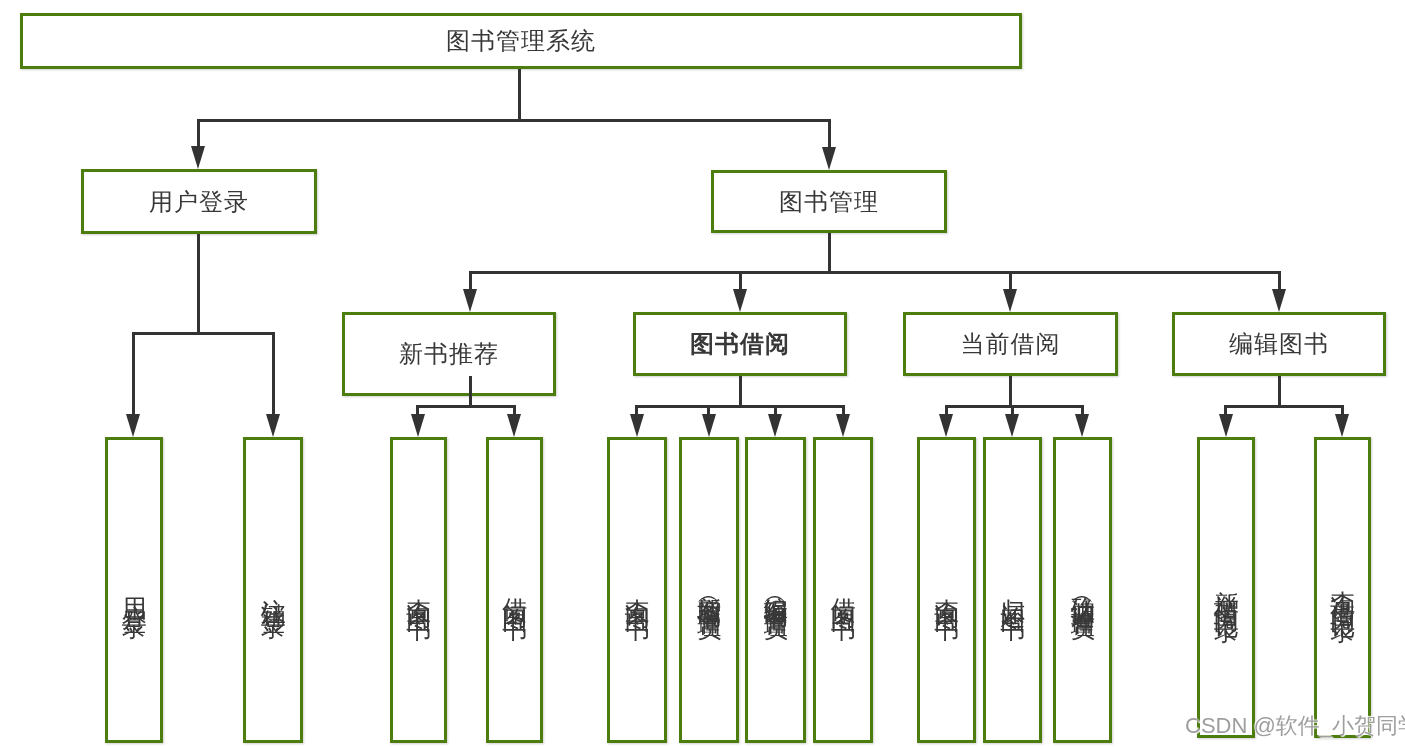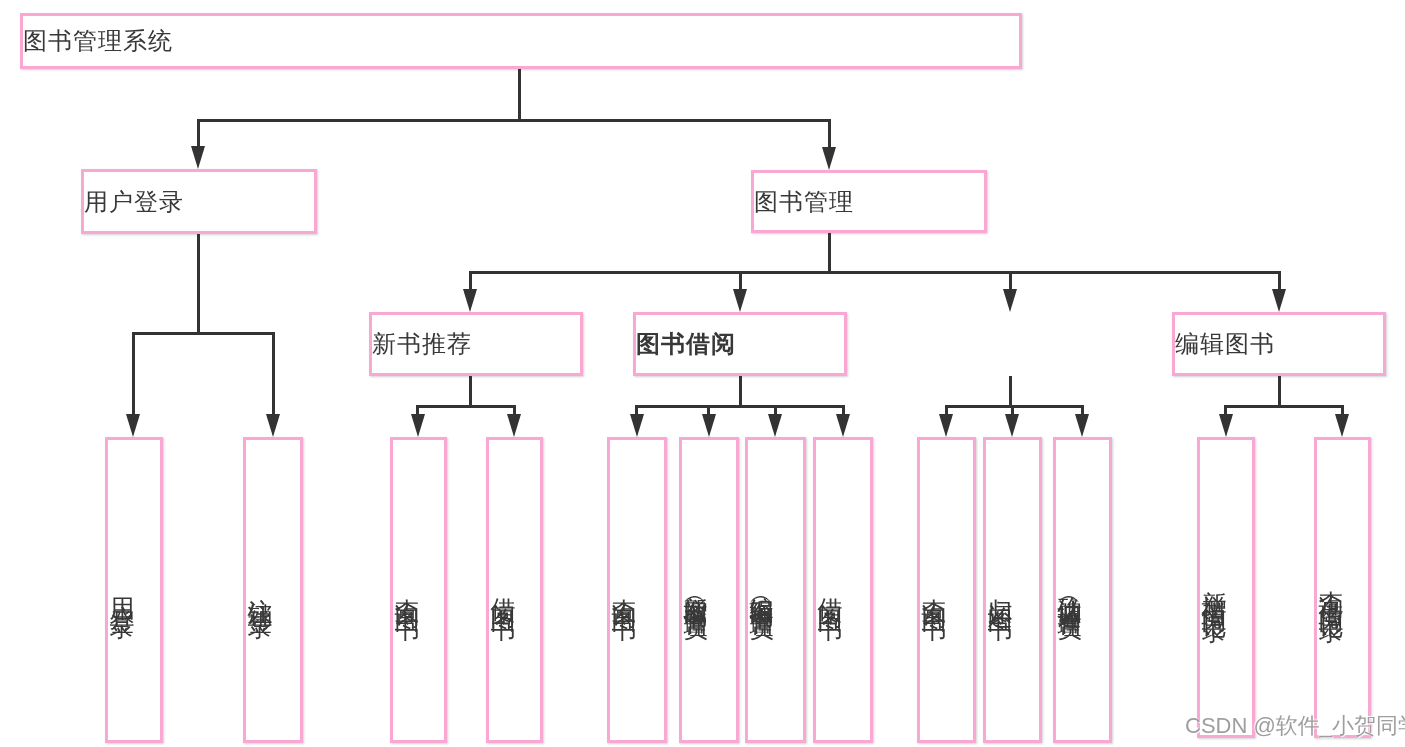--- a/index.html
+++ b/index.html
@@ -11,24 +11,25 @@
   .canvas {
     position: relative;
     width: 1405px;
     height: 747px;
     background: #ffffff;
     overflow: hidden;
   }
   .box {
     position: absolute;
     background: #ffffff;
-    border: 3px solid #f9a8d4;
+    border: 3px solid #4d7c0f;
     box-sizing: border-box;
     display: flex;
     align-items: center;
+    justify-content: center;
     box-shadow: 1px 1px 2px rgba(0,0,0,0.18);
   }
   .hlabel {
     font-size: 24px;
     color: #383838;
     white-space: nowrap;
     letter-spacing: 1px;
   }
   .vlabel {
     writing-mode: vertical-rl;
@@ -68,29 +69,32 @@
 
 <div class="canvas">
 
   <div class="box" style="left:20px; top:13px; width:1002px; height:56px;">
     <span class="hlabel">图书管理系统</span>
   </div>
 
   <div class="box" style="left:81px; top:169px; width:236px; height:65px;">
     <span class="hlabel">用户登录</span>
   </div>
-  <div class="box" style="left:711px; top:170px; width:236px; height:63px;margin-left:40px;">
+  <div class="box" style="left:711px; top:170px; width:236px; height:63px;">
     <span class="hlabel">图书管理</span>
   </div>
 
-  <div class="box" style="left:369px; top:312px; width:214px; height:64px;">
+  <div class="box" style="left:342px; top:312px; width:214px; height:84px;">
     <span class="hlabel">新书推荐</span>
   </div>
   <div class="box" style="left:633px; top:312px; width:214px; height:64px;font-weight:bold;">
     <span class="hlabel">图书借阅</span>
+  </div>
+  <div class="box" style="left:903px; top:312px; width:215px; height:64px;">
+    <span class="hlabel">当前借阅</span>
   </div>
   <div class="box" style="left:1172px; top:312px; width:214px; height:64px;">
     <span class="hlabel">编辑图书</span>
   </div>
 
   <div class="box" style="left:105px; top:437px; width:58px; height:306px;">
     <span class="vlabel">用户登录</span>
   </div>
   <div class="box" style="left:243px; top:437px; width:60px; height:306px;">
     <span class="vlabel">注销登录</span>

